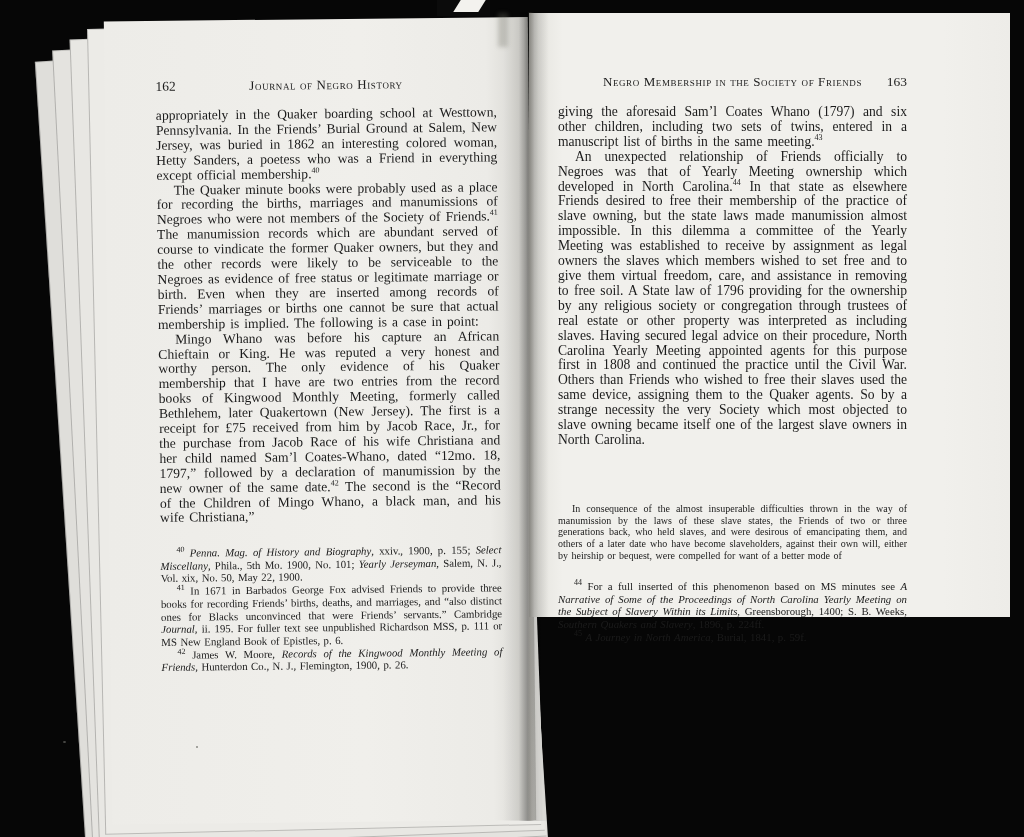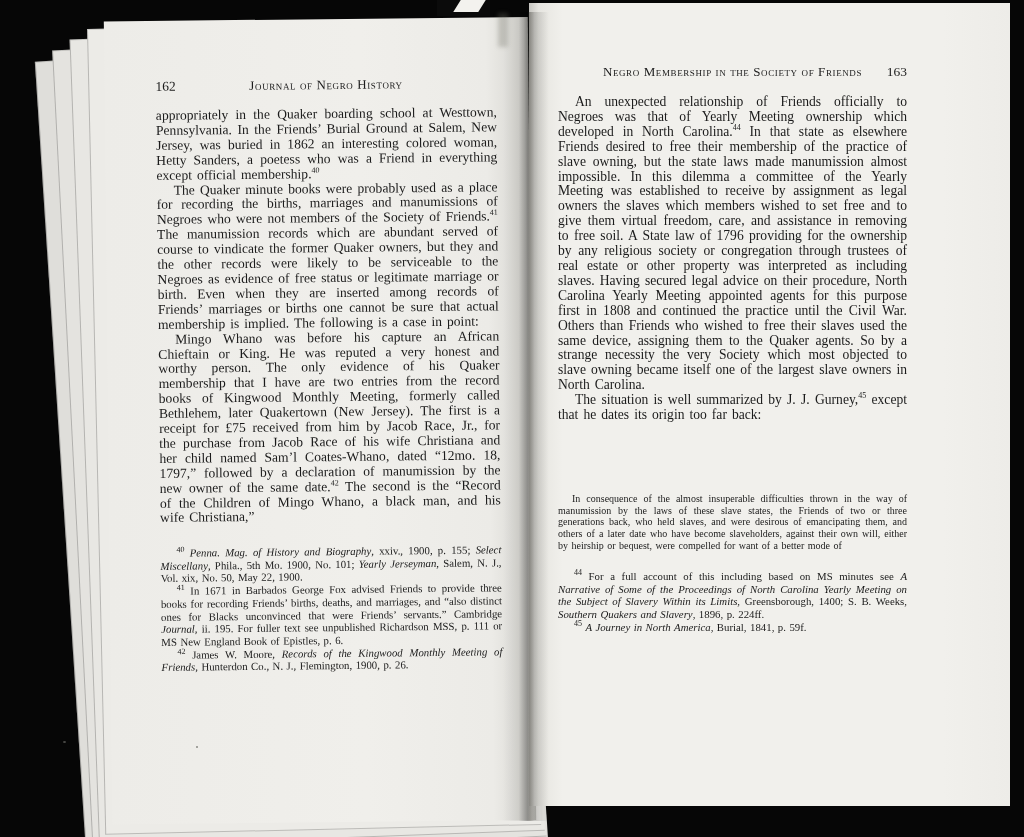--- a/index.html
+++ b/index.html
@@ -27,21 +27,21 @@
   .edge-3 { left:72px;  top:27px; width:454px; height:810px; transform:rotate(-2.9deg); background:#e4e3df; }
   .edge-4 { left:60px;  top:31px; width:462px; height:811px; transform:rotate(-3.7deg); background:#dfdeda; }
 
   .page { position:absolute; z-index:2; }
   .page-left {
     left:108px; top:17px; width:424px; height:803px;
     background:linear-gradient(to right,#edece8 0%,#f0efeb 60%,#ecebe7 90%,#d6d5d0 99%,#bdbcb7 100%);
     transform:rotate(-0.6deg); transform-origin:100% 50%;
   }
   .page-right {
-    left:529px; top:3px; width:481px; height:803px;
+    left:529px; top:13px; width:481px; height:604px;
     background:linear-gradient(to right,#c6c5c0 0%,#e6e5e0 2%,#f1f0ec 7%,#f1f0ec 86%,#edece8 100%);
   }
 
   
   .gutter {
     position:absolute; left:503px; top:12px; width:56px; height:809px; z-index:5;
     background:linear-gradient(to right,
       rgba(0,0,0,0) 0%, rgba(0,0,0,.07) 28%, rgba(0,0,0,.34) 44%,
       rgba(60,58,52,.42) 48%, rgba(0,0,0,.16) 56%, rgba(0,0,0,0) 82%);
   }
@@ -111,30 +111,30 @@
     </div>
   </div>
 
   <div class="page page-right">
     <div class="runhead" style="left:29px; top:61px; width:349px;">
       <span>Negro Membership in the Society of Friends</span>
       <span class="folio" style="right:0;">163</span>
     </div>
 
     <div class="body-block" style="left:29px; top:92px; width:349px;">
+      <p><span>giving the aforesaid Sam’l Coates Whano (1797) and six other children, including two sets of twins, entered in a manuscript list of births in the same meeting.</span><sup>43</sup></p>
       <p class="ind"><span>An unexpected relationship of Friends officially to Negroes was that of Yearly Meeting ownership which developed in North Carolina.</span><sup>44</sup><span> In that state as elsewhere Friends desired to free their membership of the practice of slave owning, but the state laws made manumission almost impossible. In this dilemma a committee of the Yearly Meeting was established to receive by assignment as legal owners the slaves which members wished to set free and to give them virtual freedom, care, and assistance in removing to free soil. A State law of 1796 providing for the ownership by any religious society or congregation through trustees of real estate or other property was interpreted as including slaves. Having secured legal advice on their procedure, North Carolina Yearly Meeting appointed agents for this purpose first in 1808 and continued the practice until the Civil War. Others than Friends who wished to free their slaves used the same device, assigning them to the Quaker agents. So by a strange necessity the very Society which most objected to slave owning became itself one of the largest slave owners in North Carolina.</span></p>
-      <p class="ind"><span>The situation is well summarized by J. J. Gurney,</span><sup>45</sup><span> except that he dates its origin too far back:</span></p>
     </div>
 
     <div class="quote-block" style="left:29px; top:490px; width:349px;">
       <p><span>In consequence of the almost insuperable difficulties thrown in the way of manumission by the laws of these slave states, the Friends of two or three generations back, who held slaves, and were desirous of emancipating them, and others of a later date who have become slaveholders, against their own will, either by heirship or bequest, were compelled for want of a better mode of</span></p>
     </div>
 
     <div class="fn-block" style="left:29px; top:567px; width:349px;">
-      <p><sup>44</sup><span> For a full account of this including based on MS minutes see </span><span class="it">A Narrative of Some of the Proceedings of North Carolina Yearly Meeting on the Subject of Slavery Within its Limits</span><span>, Greensborough, 1400; S. B. Weeks, </span><span class="it">Southern Quakers and Slavery</span><span>, 1896, p. 224ff.</span></p>
+      <p><sup>44</sup><span> For a full inserted of this phenomenon based on MS minutes see </span><span class="it">A Narrative of Some of the Proceedings of North Carolina Yearly Meeting on the Subject of Slavery Within its Limits</span><span>, Greensborough, 1400; S. B. Weeks, </span><span class="it">Southern Quakers and Slavery</span><span>, 1896, p. 224ff.</span></p>
       <p><sup>45</sup><span> </span><span class="it">A Journey in North America</span><span>, Burial, 1841, p. 59f.</span></p>
     </div>
   </div>
 
   <div class="gutter"></div>
 
   <div class="clamp"></div>
   <div class="clamp-lit"></div>
   <div class="clamp-haze"></div>
 

